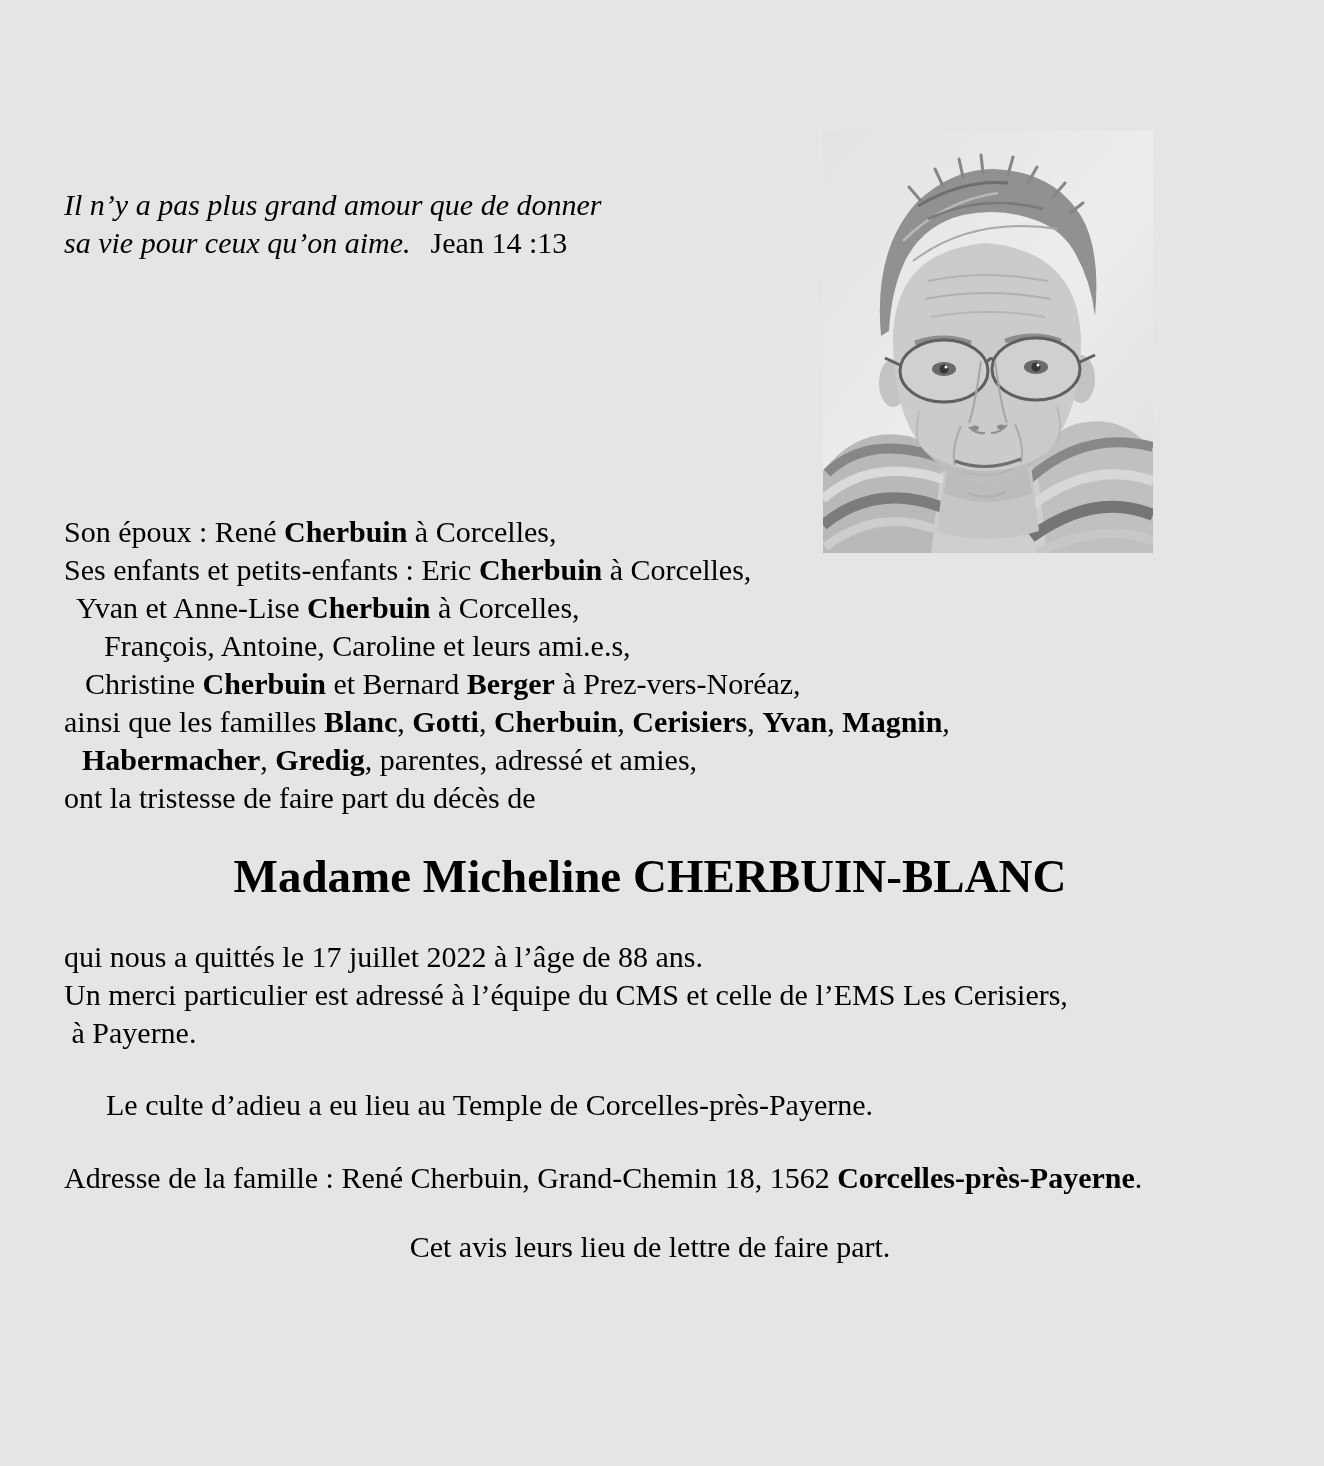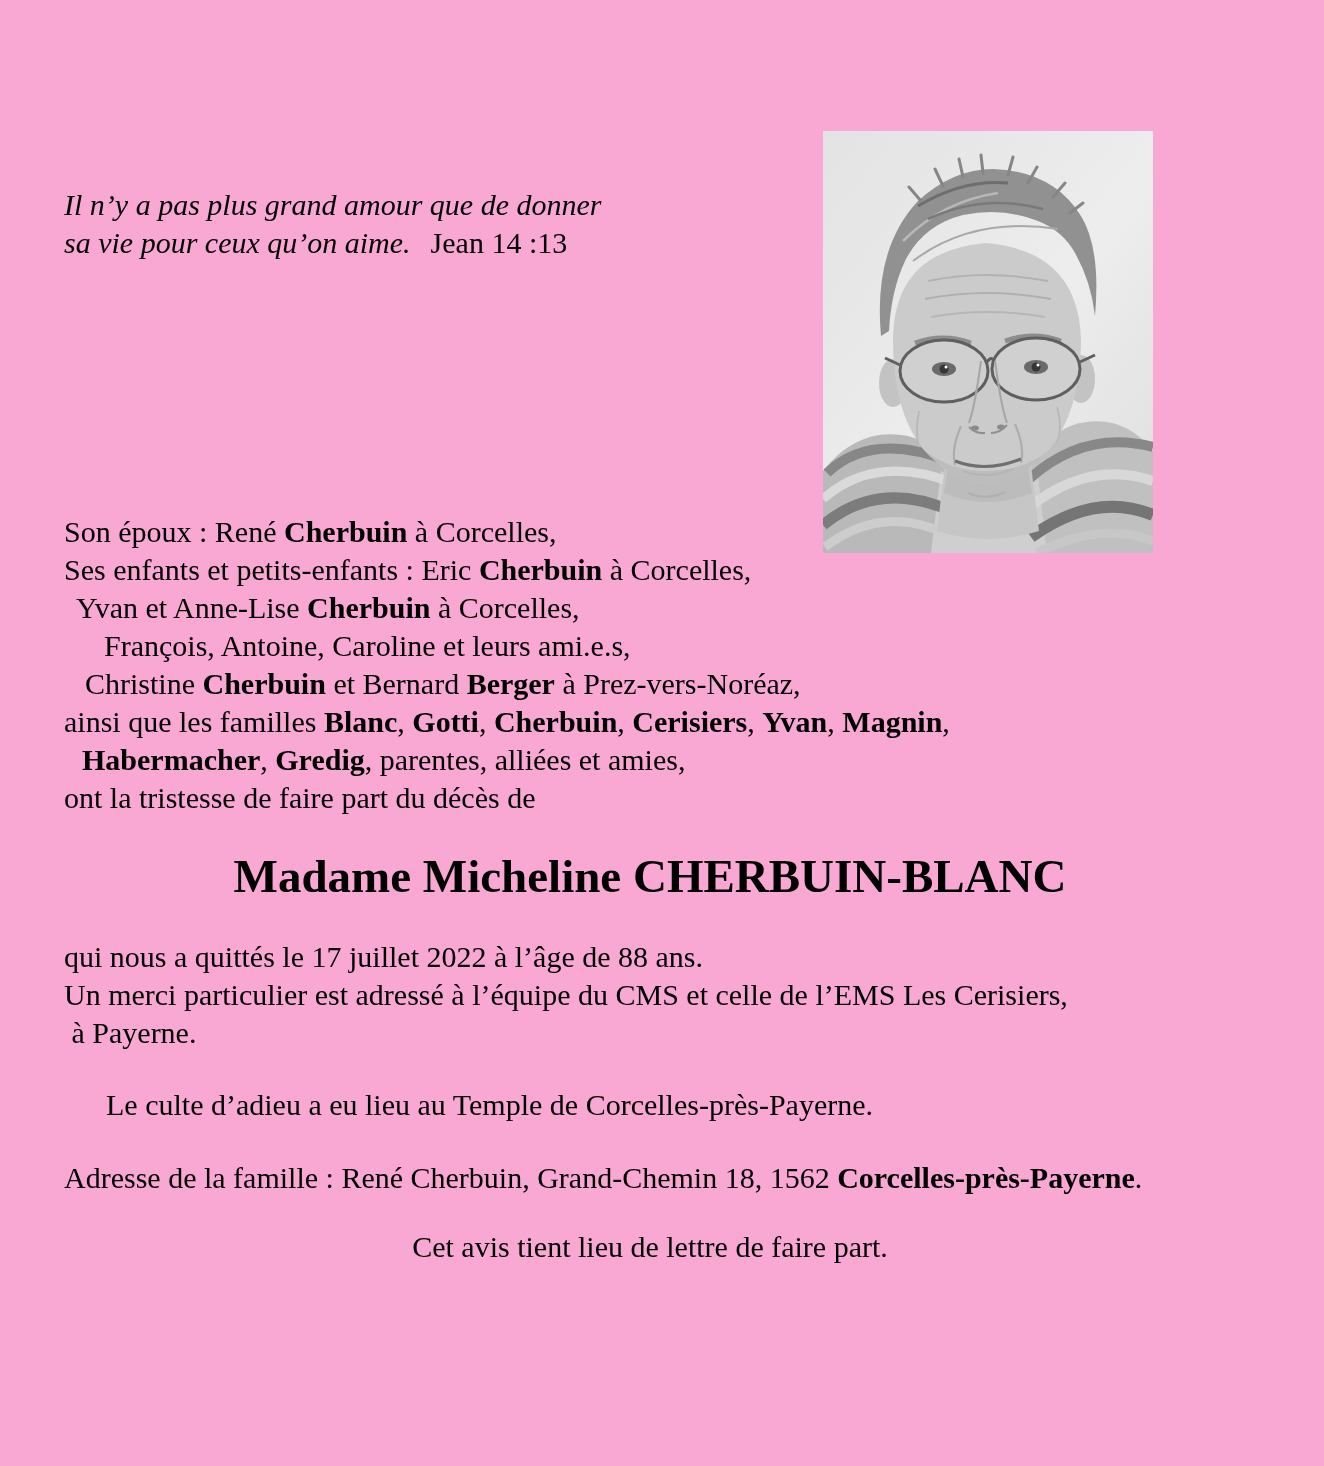--- a/index.html
+++ b/index.html
@@ -4,21 +4,21 @@
 <style>
   html, body {
     margin: 0;
     padding: 0;
     background: #ffffff;
   }
   .page {
     position: relative;
     width: 1324px;
     height: 1466px;
-    background: #f9a8d4;
+    background: #e5e5e5;
     font-family: "Liberation Serif", "DejaVu Serif", serif;
     color: #000000;
     overflow: hidden;
   }
   .line {
     font-size: 30px;
     line-height: 38px;
     white-space: pre-wrap;
   }
   .b { font-weight: bold; }
@@ -162,37 +162,37 @@
     </svg>
   </div>
 
   <div class="family">
     <div class="line"><span>Son époux : René </span><span class="b">Cherbuin</span><span> à Corcelles,</span></div>
     <div class="line"><span>Ses enfants et petits-enfants : Eric </span><span class="b">Cherbuin</span><span> à Corcelles,</span></div>
     <div class="line ind-1"><span>Yvan et Anne-Lise </span><span class="b">Cherbuin</span><span> à Corcelles,</span></div>
     <div class="line ind-2"><span>François, Antoine, Caroline et leurs ami.e.s,</span></div>
     <div class="line ind-3"><span>Christine </span><span class="b">Cherbuin</span><span> et Bernard </span><span class="b">Berger</span><span> à Prez-vers-Noréaz,</span></div>
     <div class="line"><span>ainsi que les familles </span><span class="b">Blanc</span><span>, </span><span class="b">Gotti</span><span>, </span><span class="b">Cherbuin</span><span>, </span><span class="b">Cerisiers</span><span>, </span><span class="b">Yvan</span><span>, </span><span class="b">Magnin</span><span>,</span></div>
-    <div class="line ind-4"><span class="b">Habermacher</span><span>, </span><span class="b">Gredig</span><span>, parentes, alliées et amies,</span></div>
+    <div class="line ind-4"><span class="b">Habermacher</span><span>, </span><span class="b">Gredig</span><span>, parentes, adressé et amies,</span></div>
     <div class="line"><span>ont la tristesse de faire part du décès de</span></div>
   </div>
 
   <div class="deceased-title">Madame Micheline CHERBUIN-BLANC</div>
 
   <div class="para1">
     <div class="line">qui nous a quittés le 17 juillet 2022 à l’âge de 88 ans.</div>
     <div class="line">Un merci particulier est adressé à l’équipe du CMS et celle de l’EMS Les Cerisiers,</div>
     <div class="line"> à Payerne.</div>
   </div>
 
   <div class="para2">
     <div class="line">Le culte d’adieu a eu lieu au Temple de Corcelles-près-Payerne.</div>
   </div>
 
   <div class="para3">
     <div class="line"><span>Adresse de la famille : René Cherbuin, Grand-Chemin 18, 1562 </span><span class="b">Corcelles-près-Payerne</span><span>.</span></div>
   </div>
 
   <div class="closing">
-    <div class="line">Cet avis tient lieu de lettre de faire part.</div>
+    <div class="line">Cet avis leurs lieu de lettre de faire part.</div>
   </div>
 
 </div>
 
 </body></html>

